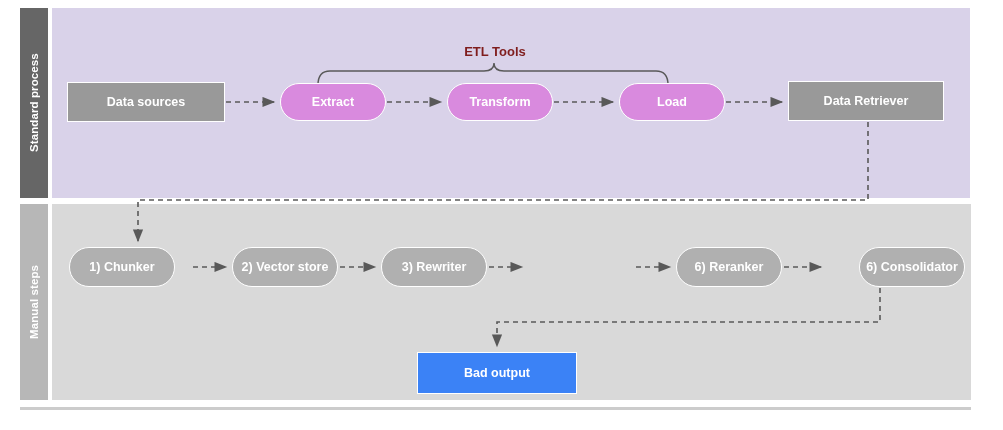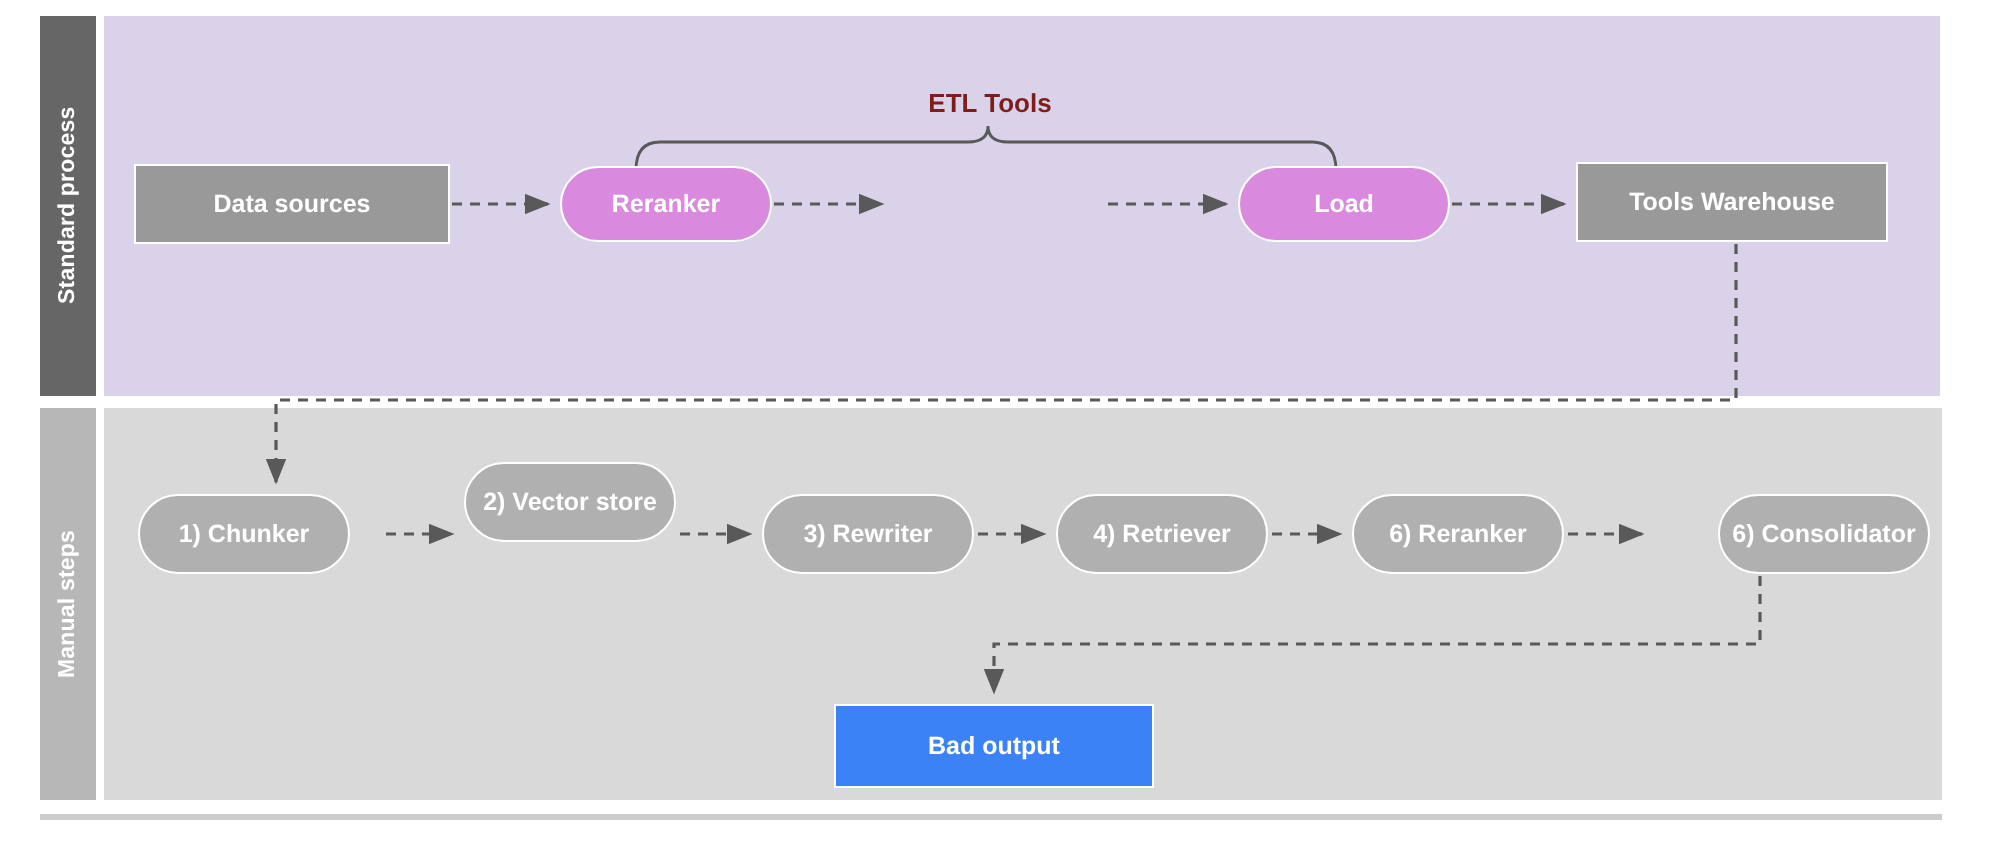--- a/index.html
+++ b/index.html
@@ -146,34 +146,34 @@
 
     <g>
       <path d="M880,288 L880,322 L497,322 L497,346" fill="none" stroke="#595959" stroke-width="1.6" stroke-dasharray="5,4" marker-end="url(#arrow)"></path>
     </g>
   </svg>
 
   <div id="etl-label">ETL Tools</div>
 
   <div class="node rect gray" style="left:67px;top:82px;width:158px;height:40px;">Data sources</div>
 
-  <div class="node pill purple" style="left:280px;top:83px;width:106px;height:38px;">Reranker</div>
+  <div class="node pill purple" style="left:280px;top:83px;width:106px;height:38px;">Extract</div>
 
+  <div class="node pill purple" style="left:447px;top:83px;width:106px;height:38px;">Transform</div>
 
   <div class="node pill purple" style="left:619px;top:83px;width:106px;height:38px;">Load</div>
 
-  <div class="node rect gray" style="left:788px;top:81px;width:156px;height:40px;">Tools Warehouse</div>
+  <div class="node rect gray" style="left:788px;top:81px;width:156px;height:40px;">Data Retriever</div>
 
   <div class="node pill step" style="left:69px;top:247px;width:106px;height:40px;">1) Chunker</div>
 
-  <div class="node pill step" style="left:232px;top:231px;width:106px;height:40px;">2) Vector store</div>
+  <div class="node pill step" style="left:232px;top:247px;width:106px;height:40px;">2) Vector store</div>
 
   <div class="node pill step" style="left:381px;top:247px;width:106px;height:40px;">3) Rewriter</div>
 
-  <div class="node pill step" style="left:528px;top:247px;width:106px;height:40px;">4) Retriever</div>
 
   <div class="node pill step" style="left:676px;top:247px;width:106px;height:40px;">6) Reranker</div>
 
   <div class="node pill step" style="left:827px;top:247px;width:106px;height:40px;margin-left:32px;">6) Consolidator</div>
 
   <div class="node rect warn" style="left:417px;top:352px;width:160px;height:42px;">Bad output</div>
 
 </div>
 
 </body></html>

